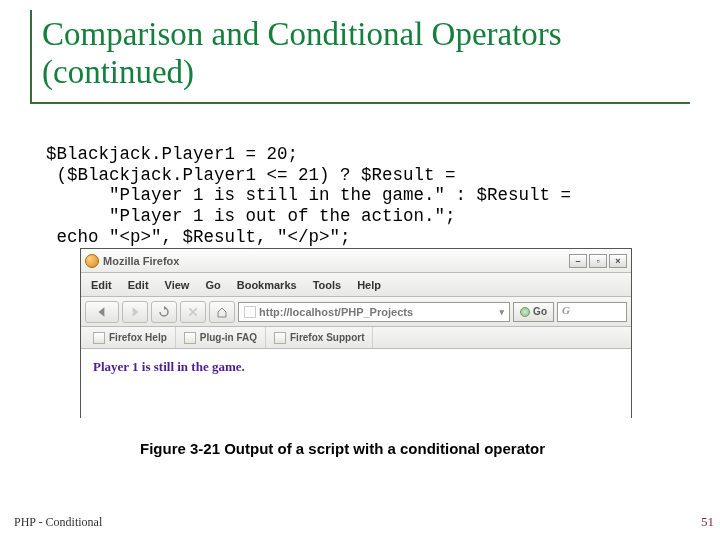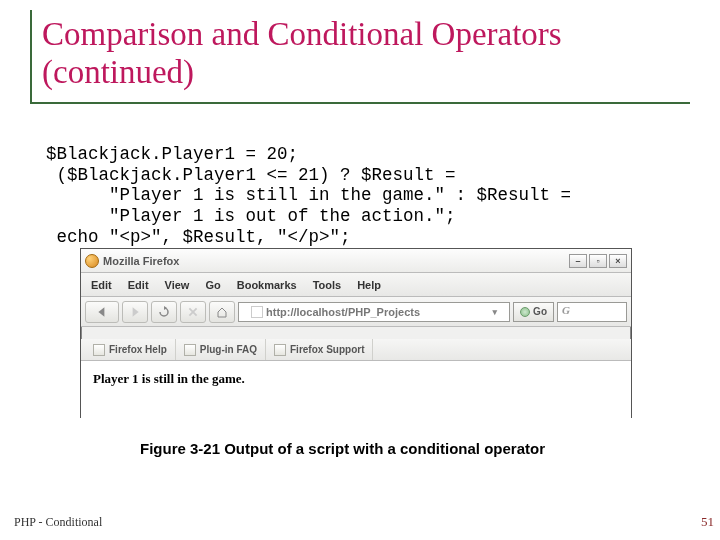--- a/index.html
+++ b/index.html
@@ -1,41 +1,41 @@
 <!DOCTYPE html>
 <html><head>
 <meta charset="utf-8">
 <style>
   * { box-sizing: border-box; margin: 0; padding: 0; }
   html, body { width: 720px; height: 540px; background: #fff; font-family: "Times New Roman", serif; overflow: hidden; }
   .slide { position: relative; width: 720px; height: 540px; }
   .title-block { position: absolute; left: 30px; top: 10px; width: 660px; border-left: 2px solid #3a6a3a; border-bottom: 2px solid #3a6a3a; padding: 6px 0 10px 10px; }
-  .title-block h1 { font-size: 33px; font-weight: 400; color: #be185d; line-height: 1.15; }
+  .title-block h1 { font-size: 33px; font-weight: 400; color: #15803d; line-height: 1.15; }
   .code-block { position: absolute; left: 46px; top: 128px; width: 640px; font-family: "Courier New", monospace; font-size: 17.5px; line-height: 1.18; white-space: pre; color: #000; margin-top: 16px; }
   .browser { position: absolute; left: 80px; top: 248px; width: 552px; height: 170px; border: 1px solid #555; background: #f0f0ef; box-shadow: 0 0 0 1px #888 inset; font-weight: bold; }
   .tb { display: flex; align-items: center; height: 24px; background: linear-gradient(#f6f6f5,#e8e8e6); border-bottom: 1px solid #bbb; padding: 0 4px; gap: 4px; }
   .tb.title { background: linear-gradient(#fdfdfd,#ececea); }
   .tb .ticon { width: 14px; height: 14px; border-radius: 50%; background: radial-gradient(circle at 30% 30%, #ffd27a, #d8881f); border: 1px solid #a46a10; }
   .tb .ttext { font-family: Arial, sans-serif; font-size: 11px; color: #555; flex: 1; }
   .tb .winbtns { display: flex; gap: 2px; }
   .tb .wb { width: 18px; height: 14px; border: 1px solid #999; background: linear-gradient(#fff,#ddd); font-family: Arial; font-size: 9px; line-height: 12px; text-align: center; color: #444; }
   .menu span { font-family: Arial, sans-serif; font-size: 11px; color: #333; padding: 0 6px; }
   .nav { height: 30px; gap: 3px; padding: 2px 4px; }
   .nbtn { width: 26px; height: 22px; border: 1px solid #bcbcb8; background: linear-gradient(#fbfbfa,#e4e4e0); border-radius: 3px; display: flex; align-items: center; justify-content: center; color: #777; font-size: 11px; }
   .nbtn.big { width: 34px; }
   .nbtn svg { width: 12px; height: 12px; }
-  .addr { flex: 1; height: 20px; border: 1px solid #9a9a96; background: #fff; font-family: Arial; font-size: 11px; color: #777; padding: 2px 12px; display: flex; align-items: center; gap: 3px; }
+  .addr { flex: 1; height: 20px; border: 1px solid #9a9a96; background: #fff; font-family: Arial; font-size: 11px; color: #777; padding: 2px 5px; display: flex; align-items: center; gap: 3px; }
   .addr .favicon { width: 12px; height: 12px; background: #fff; border: 1px solid #ccc; }
   .go { height: 20px; padding: 0 6px; border: 1px solid #9a9a96; background: linear-gradient(#fbfbfa,#e4e4e0); font-family: Arial; font-size: 10px; color: #555; display: flex; align-items: center; gap: 3px; }
   .go .gicon { width: 10px; height: 10px; border: 1px solid #6a9a6a; background: radial-gradient(circle,#cfe8cf,#8abf8a); border-radius: 50%; }
   .srch { width: 70px; height: 20px; border: 1px solid #9a9a96; background: #fff; font-family: "Times New Roman"; font-size: 11px; font-style: italic; color: #999; padding: 1px 4px; }
-  .bm { height: 22px; gap: 0; margin-top: 12px; }
+  .bm { height: 22px; gap: 0; }
   .bm .bitem { font-family: Arial; font-size: 10px; color: #555; padding: 0 8px; display: flex; align-items: center; gap: 4px; height: 100%; border-right: 1px solid #d0d0cc; }
   .bm .bicon { width: 12px; height: 12px; border: 1px solid #b0b0a8; background: linear-gradient(#fff,#e6e6e0); }
-  .content { background: #fff; height: 70px; padding: 10px 12px; font-family: "Times New Roman", serif; font-size: 13px; color: #000000; }
+  .content { background: #fff; height: 70px; padding: 10px 12px; font-family: "Times New Roman", serif; font-size: 13px; color: #4c1d95; }
   .caption { position: absolute; left: 140px; top: 440px; width: 520px; font-family: Arial, sans-serif; font-size: 15px; font-weight: 700; color: #000; }
   .footer-left { position: absolute; left: 14px; bottom: 10px; font-size: 12px; color: #333; }
   .footer-right { position: absolute; right: 6px; bottom: 10px; font-size: 13px; color: #8a2a2a; margin-left: 18px; }
 </style>
 </head>
 <body>
 
 <div class="slide">
 
   <div class="title-block">

